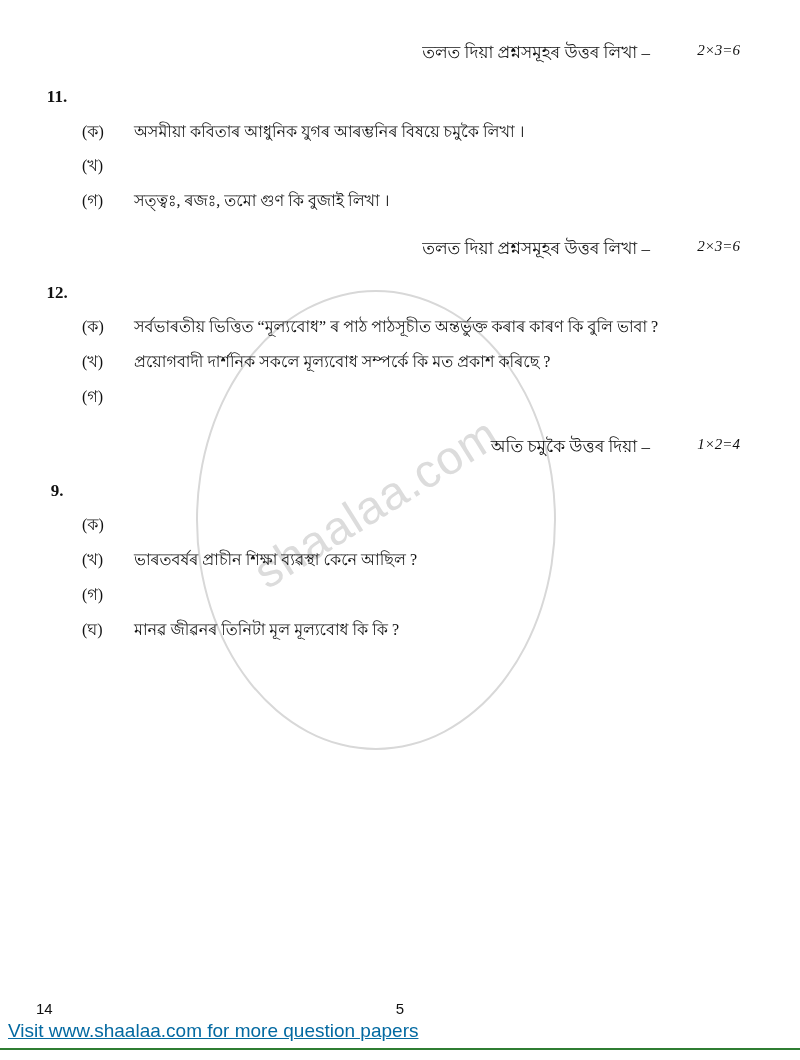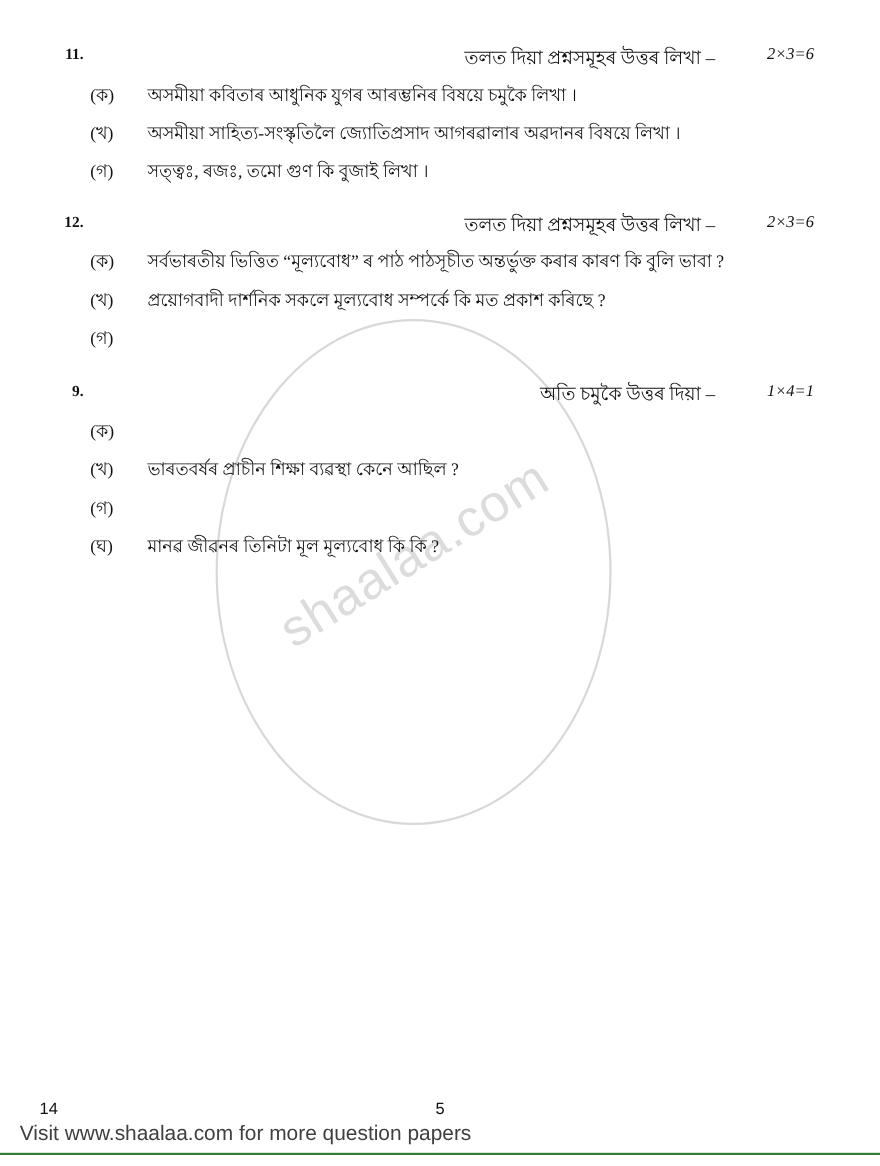--- a/index.html
+++ b/index.html
@@ -72,25 +72,26 @@
 
   .qhead {
     display: flex;
     align-items: flex-start;
     position: relative;
   }
   .qnum {
     width: 40px;
     flex: 0 0 40px;
     font-weight: bold;
-    font-size: 14px;
+    font-size: 17px;
     line-height: 1.5;
-    text-align: right;
+    text-align: center;
     padding-left: 2px;
     box-sizing: border-box;
+    margin-top: 44px;
   }
   .qtext {
     flex: 1 1 auto;
     font-size: 17px;
     line-height: 1.5;
     padding-right: 90px;
     text-align: right;
   }
   .marks {
     position: absolute;
@@ -149,25 +150,26 @@
     left: 0;
     top: 0px;
     width: 800px;
     text-align: center;
     font-family: "Liberation Sans", sans-serif;
     font-size: 15px;
     color: #111;
   }
   .footer-visit {
     position: absolute;
-    left: 18px;
+    left: 8px;
     top: 20px;
     font-family: "Liberation Sans", sans-serif;
     font-size: 19px;
-    color: #404040;
+    color: #0369a1;
+    text-decoration: underline;
   }
   .footer-rule {
     position: absolute;
     left: 0;
     bottom: 10px;
     width: 800px;
     height: 2px;
     background: #2f7d32;
   }
 </style>
@@ -188,21 +190,20 @@
         <div class="qnum">11.</div>
         <div class="qtext">তলত দিয়া প্ৰশ্নসমূহৰ উত্তৰ লিখা –</div>
         <div class="marks">2×3=6</div>
       </div>
       <div class="subitem">
         <div class="sublabel">(ক)</div>
         <div class="subtext nojustify">অসমীয়া কবিতাৰ আধুনিক যুগৰ আৰম্ভনিৰ বিষয়ে চমুকৈ লিখা ।</div>
       </div>
       <div class="subitem">
         <div class="sublabel">(খ)</div>
-        <div class="subtext">অসমীয়া সাহিত্য-সংস্কৃতিলৈ জ্যোতিপ্ৰসাদ আগৰৱালাৰ অৱদানৰ বিষয়ে লিখা ।</div>
       </div>
       <div class="subitem">
         <div class="sublabel">(গ)</div>
         <div class="subtext nojustify">সত্ত্বঃ, ৰজঃ, তমো গুণ কি বুজাই লিখা ।</div>
       </div>
     </div>
 
     <div class="qblock gap-12">
       <div class="qhead">
         <div class="qnum">12.</div>
@@ -219,21 +220,21 @@
       </div>
       <div class="subitem">
         <div class="sublabel">(গ)</div>
       </div>
     </div>
 
     <div class="qblock gap-13">
       <div class="qhead">
         <div class="qnum">9.</div>
         <div class="qtext">অতি চমুকৈ উত্তৰ দিয়া –</div>
-        <div class="marks">1×4=1</div>
+        <div class="marks">1×2=4</div>
       </div>
       <div class="subitem">
         <div class="sublabel">(ক)</div>
       </div>
       <div class="subitem">
         <div class="sublabel">(খ)</div>
         <div class="subtext nojustify">ভাৰতবৰ্ষৰ প্ৰাচীন শিক্ষা ব্যৱস্থা কেনে আছিল ?</div>
       </div>
       <div class="subitem">
         <div class="sublabel">(গ)</div>

